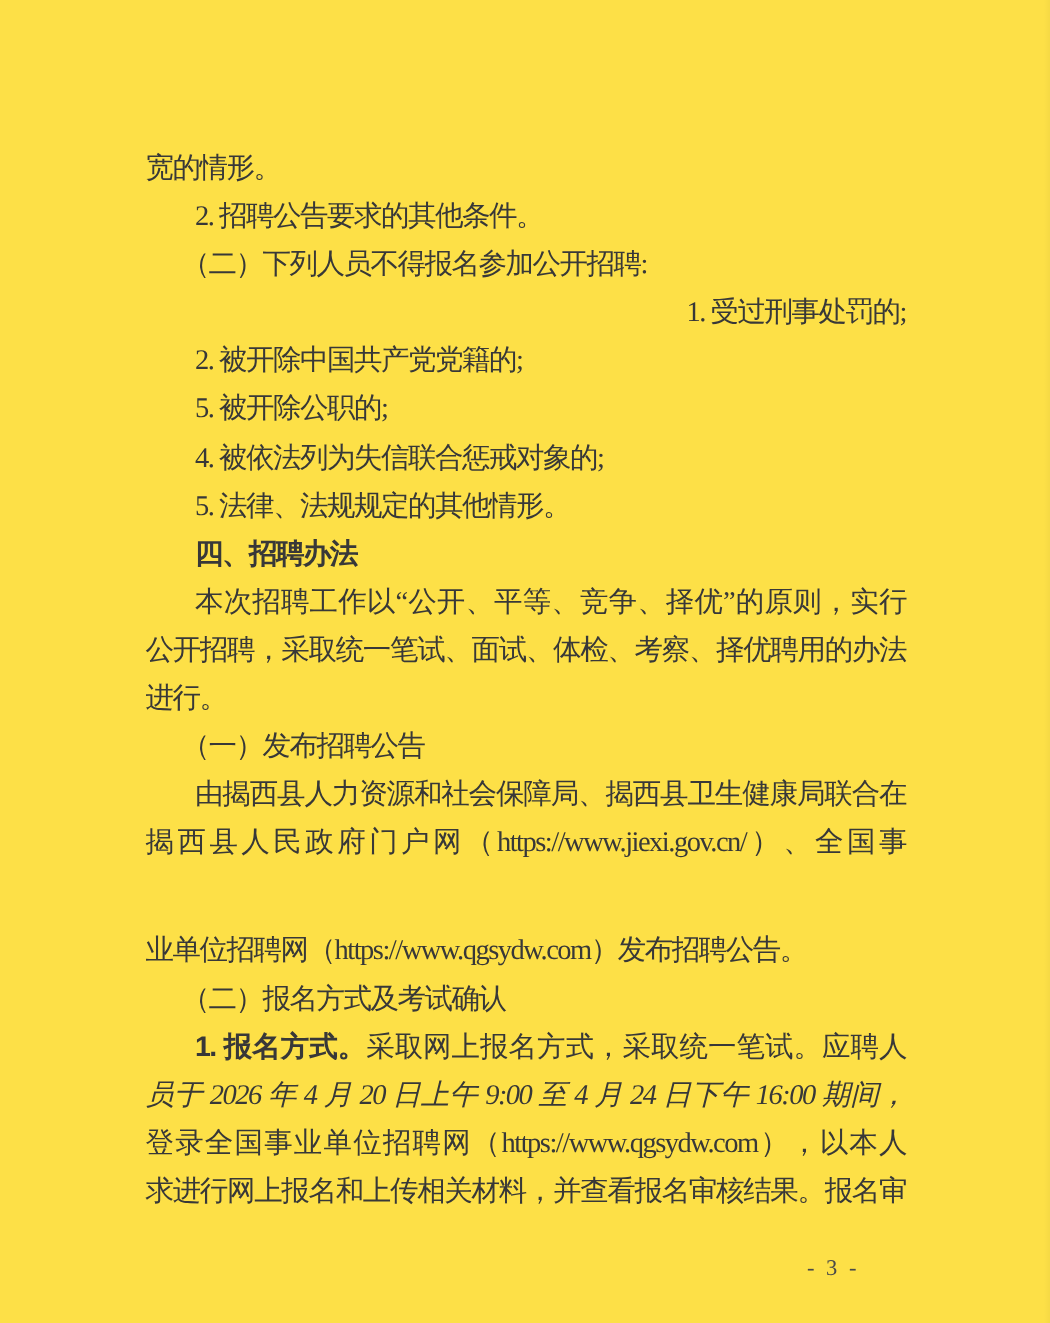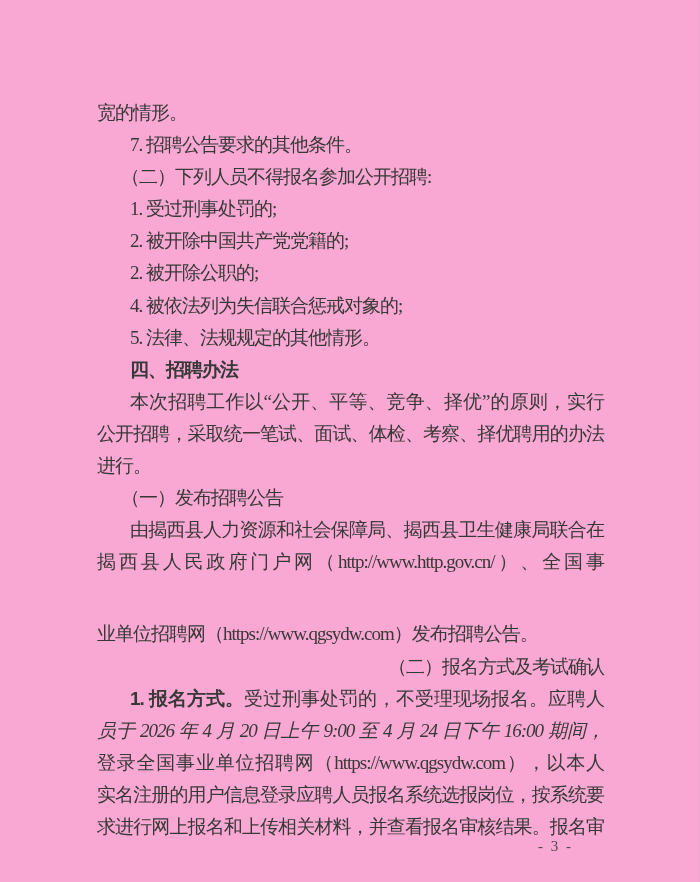--- a/index.html
+++ b/index.html
@@ -5,21 +5,21 @@
   html, body {
     margin: 0;
     padding: 0;
     background: #e9e9e9;
   }
   .page {
     position: relative;
     width: 700px;
     height: 882px;
     margin: 0 auto;
-    background: #f9a8d4;
+    background: #fde047;
     overflow: hidden;
     font-family: "Liberation Serif", "DejaVu Serif", serif;
     color: #383838;
   }
   .text-block {
     position: absolute;
     left: 97px;
     top: 97px;
     width: 507px;
   }
@@ -59,37 +59,36 @@
     height: 100%;
     background: linear-gradient(to right, rgba(0,0,0,0), rgba(0,0,0,0.03));
   }
 </style>
 </head>
 <body>
 
 <div class="page">
   <div class="text-block" id="text-block">
       <div class="doc-line" style="padding-left: 0px;"><span>宽的情形。</span></div>
-      <div class="doc-line" style="padding-left: 33px;"><span>7. 招聘公告要求的其他条件。</span></div>
+      <div class="doc-line" style="padding-left: 33px;"><span>2. 招聘公告要求的其他条件。</span></div>
       <div class="doc-line" style="padding-left: 24px;"><span>（二）下列人员不得报名参加公开招聘:</span></div>
-      <div class="doc-line" style="padding-left: 33px;"><span>1. 受过刑事处罚的;</span></div>
+      <div class="doc-line" style="padding-left: 33px; text-align: right;"><span>1. 受过刑事处罚的;</span></div>
       <div class="doc-line" style="padding-left: 33px;"><span>2. 被开除中国共产党党籍的;</span></div>
-      <div class="doc-line" style="padding-left: 33px;"><span>2. 被开除公职的;</span></div>
+      <div class="doc-line" style="padding-left: 33px;"><span>5. 被开除公职的;</span></div>
       <div class="doc-line" style="padding-left: 33px;"><span>4. 被依法列为失信联合惩戒对象的;</span></div>
       <div class="doc-line" style="padding-left: 33px;"><span>5. 法律、法规规定的其他情形。</span></div>
       <div class="doc-line" style="padding-left: 33px;"><span class="b">四、招聘办法</span></div>
       <div class="doc-line just" style="padding-left: 33px;"><span>本次招聘工作以“公开、平等、竞争、择优”的原则，实行</span></div>
       <div class="doc-line just" style="padding-left: 0px;"><span>公开招聘，采取统一笔试、面试、体检、考察、择优聘用的办法</span></div>
       <div class="doc-line" style="padding-left: 0px;"><span>进行。</span></div>
       <div class="doc-line" style="padding-left: 24px;"><span>（一）发布招聘公告</span></div>
       <div class="doc-line just" style="padding-left: 33px;"><span>由揭西县人力资源和社会保障局、揭西县卫生健康局联合在</span></div>
-      <div class="doc-line just" style="padding-left: 0px;"><span>揭西县人民政府门户网（http://www.http.gov.cn/）、全国事</span></div>
+      <div class="doc-line just" style="padding-left: 0px;"><span>揭西县人民政府门户网（https://www.jiexi.gov.cn/）、全国事</span></div>
       <div class="doc-line" style="padding-left: 0px; margin-top: 40px;"><span>业单位招聘网（https://www.qgsydw.com）发布招聘公告。</span></div>
-      <div class="doc-line" style="padding-left: 24px; text-align: right;"><span>（二）报名方式及考试确认</span></div>
-      <div class="doc-line just" style="padding-left: 33px;"><span class="b">1. 报名方式。</span><span>受过刑事处罚的，不受理现场报名。应聘人</span></div>
+      <div class="doc-line" style="padding-left: 24px;"><span>（二）报名方式及考试确认</span></div>
+      <div class="doc-line just" style="padding-left: 33px;"><span class="b">1. 报名方式。</span><span>采取网上报名方式，采取统一笔试。应聘人</span></div>
       <div class="doc-line just" style="padding-left: 0px; font-style: italic;"><span>员于 2026 年 4 月 20 日上午 9:00 至 4 月 24 日下午 16:00 期间，</span></div>
       <div class="doc-line just" style="padding-left: 0px;"><span>登录全国事业单位招聘网（https://www.qgsydw.com），以本人</span></div>
-      <div class="doc-line just" style="padding-left: 0px;"><span>实名注册的用户信息登录应聘人员报名系统选报岗位，按系统要</span></div>
       <div class="doc-line just" style="padding-left: 0px;"><span>求进行网上报名和上传相关材料，并查看报名审核结果。报名审</span></div>
     </div>
   <div class="page-number">- 3 -</div>
   <div class="scan-edge"></div>
 </div>
 
 </body></html>

